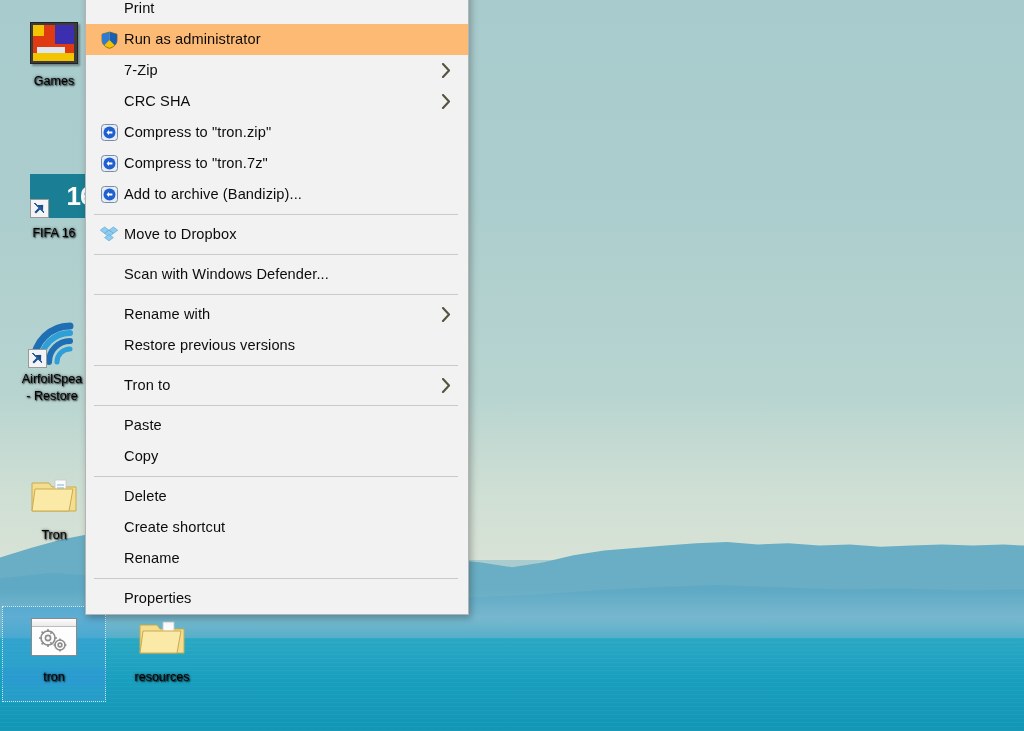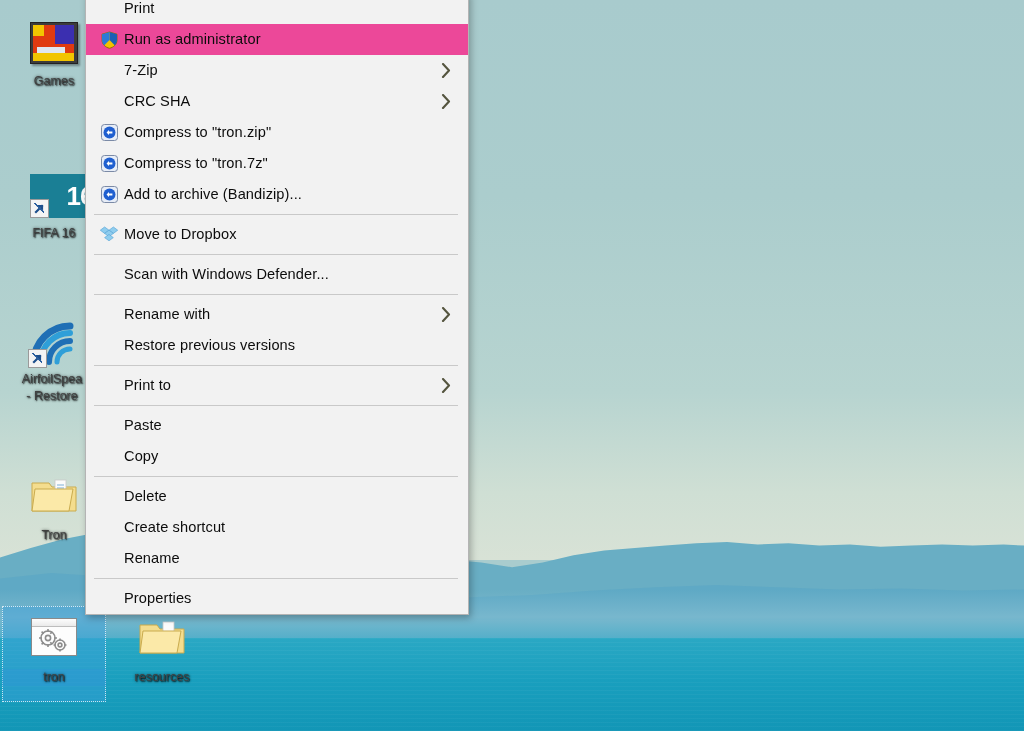--- a/index.html
+++ b/index.html
@@ -84,21 +84,21 @@
   }
   .dicon .glyph {
     width: 48px;
     height: 48px;
     margin: 0 auto 3px auto;
     position: relative;
   }
   .dicon .caption {
     font-size: 12.5px;
     line-height: 15px;
-    color: #404040;
+    color: #000000;
     text-shadow: 1px 1px 1.5px rgba(0,0,0,.85), 0 0 3px rgba(0,0,0,.6);
     word-wrap: break-word;
     padding: 1px 2px;
   }
   .dicon.selected .selbox {
     position: absolute;
     left: 0; top: -6px;
     width: 104px;
     height: 96px;
     background: rgba(60,160,220,.42);
@@ -166,21 +166,21 @@
   .mi {
     position: relative;
     height: 31px;
     line-height: 31px;
     padding: 0 8px 0 0;
     display: flex;
     align-items: center;
     cursor: default;
     white-space: nowrap;
   }
-  .mi.highlight { background: #ec4899; }
+  .mi.highlight { background: #fdba74; }
   .mi .mi-icon {
     width: 30px;
     min-width: 30px;
     height: 31px;
     margin-left: 8px;
     display: flex;
     align-items: center;
     justify-content: center;
   }
   .mi .mi-label {
@@ -414,21 +414,21 @@
         </span>
       </div>
       <div class="mi">
         <span class="mi-icon"></span>
         <span class="mi-label">Restore previous versions</span>
         <span class="chev"></span>
       </div>
       <div class="sep"></div>
       <div class="mi">
         <span class="mi-icon"></span>
-        <span class="mi-label">Print to</span>
+        <span class="mi-label">Tron to</span>
         <span class="chev">
           <svg width="10" height="15" viewBox="0 0 10 15">
             <path d="M2 1 L8 7.5 L2 14" fill="none" stroke="#55553f" stroke-width="2.1" stroke-linecap="round" stroke-linejoin="round"></path>
           </svg>
         </span>
       </div>
       <div class="sep"></div>
       <div class="mi">
         <span class="mi-icon"></span>
         <span class="mi-label">Paste</span>

